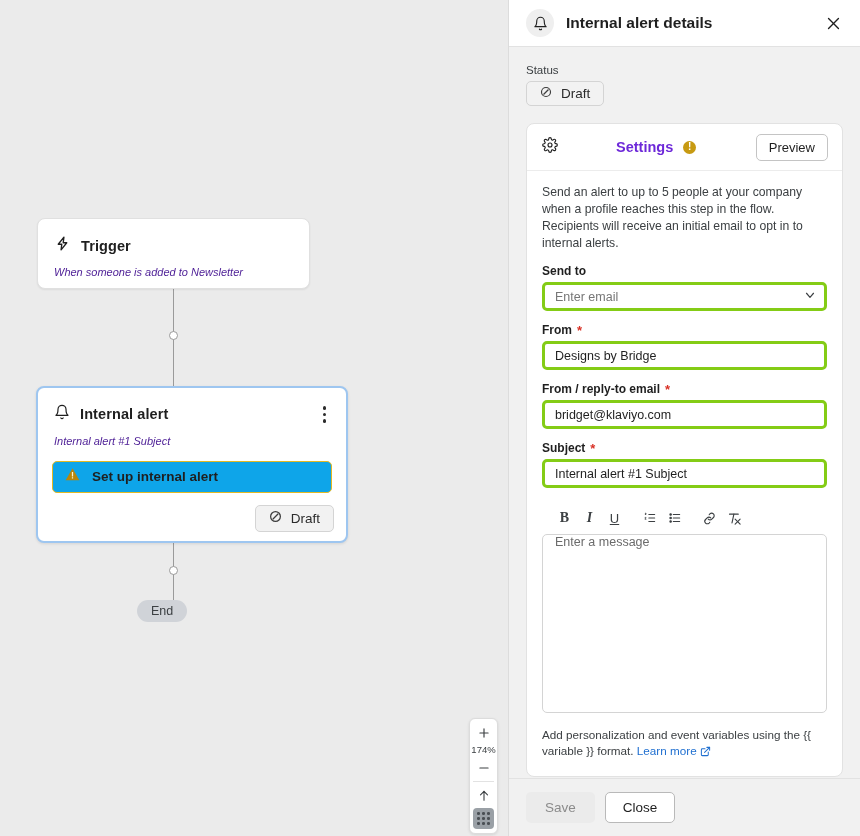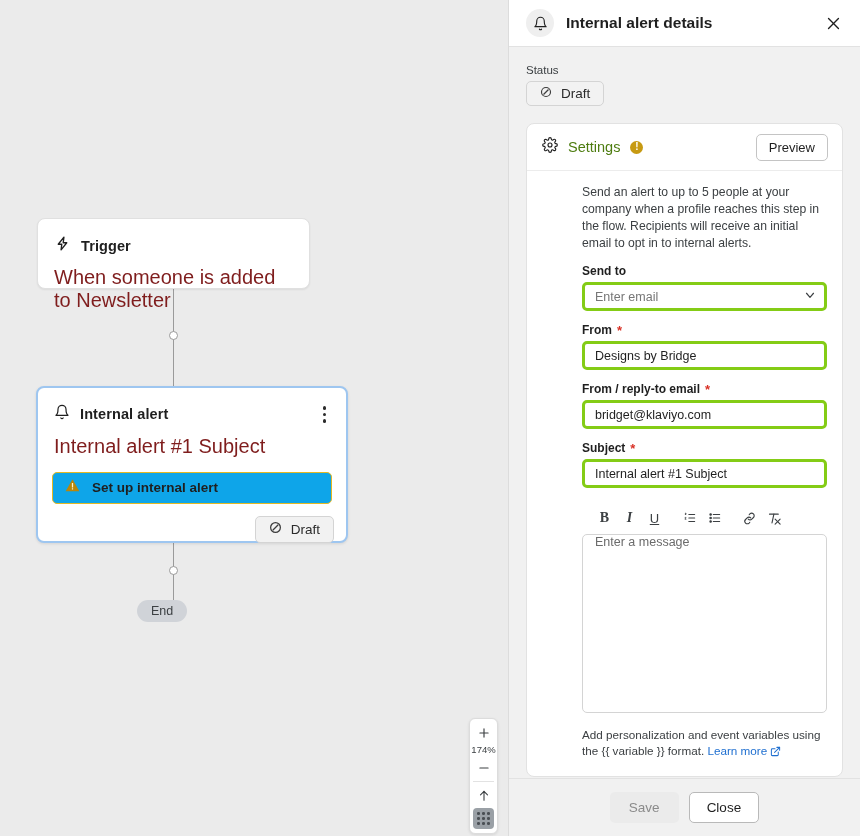--- a/index.html
+++ b/index.html
@@ -47,21 +47,21 @@
     display: flex; align-items: center;
     padding: 16px 16px 0 16px;
     gap: 10px;
   }
   .node-title {
     font-size: 14.5px; font-weight: bold; color: #1f1f1f;
     letter-spacing: .1px;
   }
   .node-sub {
     padding: 10px 16px 0 16px;
-    font-size: 20px; color: #7f1d1d;
+    font-size: 11px; color: #4c1d95; font-style: italic;
   }
   .node-kebab {
     margin-left: auto;
     display: flex; flex-direction: column; gap: 3px;
     align-items: center; justify-content: center;
     padding: 2px 4px; cursor: pointer;
   }
   .node-kebab i { width: 3.5px; height: 3.5px; background: #2b2b2b; border-radius: 50%; display:block; }
 
   .warn-banner {
@@ -172,41 +172,41 @@
     border-radius: 8px;
     margin-top: 17px;
   }
   .card-head {
     height: 47px;
     display: flex; align-items: center;
     padding: 0 14px 0 15px;
     border-bottom: 1px solid #ececec;
     gap: 10px;
   }
-  .card-title { font-size: 14.5px; font-weight: normal; color: #4d7c0f; }
+  .card-title { font-size: 14.5px; font-weight: bold; color: #6d28d9; margin-left: 48px; }
   .warn-dot {
     width: 13px; height: 13px; border-radius: 50%;
     background: #c79a12;
     color: #ffffff; font-size: 10px; font-weight: bold;
     display: flex; align-items: center; justify-content: center;
     line-height: 1;
   }
   .btn {
     font-family: "Liberation Sans", sans-serif;
     font-size: 13px;
     border-radius: 5px;
     cursor: pointer;
     background: #ffffff;
     border: 1px solid #c4c4c4;
     color: #1f1f1f;
     padding: 5px 12px;
   }
   #preview-btn { margin-left: auto; }
 
-  .card-body { padding: 13px 15px 15px 15px; margin-left: 40px; }
+  .card-body { padding: 13px 15px 15px 15px; }
   .desc { font-size: 12.2px; color: #3c4043; line-height: 17px; margin: 0 0 7px 0; }
 
   .lbl { font-size: 12px; color: #1f1f1f; font-weight: bold; margin: 12px 0 4px 0; display:flex; align-items:center; gap:5px;}
   .req { color: #d93025; font-size: 13px; line-height: 1; }
 
   .inp {
     width: 100%; height: 29px;
     border: 3px solid #84cc16;
     border-radius: 5px;
     font-size: 12.5px;
@@ -259,21 +259,20 @@
   .ext-ico { display: inline-block; vertical-align: -2px; margin-left: 3px; }
 
   #panel-footer {
     flex: 0 0 auto;
     height: 58px;
     border-top: 1px solid #e2e2e2;
     background: #f1f1f1;
     display: flex; align-items: center;
     gap: 10px;
     padding: 0 17px;
-    justify-content: center;
   }
   #save-btn {
     background: #ebebeb; border: 1px solid transparent;
     color: #8b8b8b; padding: 7px 18px; font-size: 13.5px;
     border-radius: 5px; cursor: default;
   }
   #close-btn {
     background: #ffffff; border: 1px solid #b9b9b9;
     color: #1f1f1f; padding: 7px 17px; font-size: 13.5px;
     border-radius: 5px; cursor: pointer;

